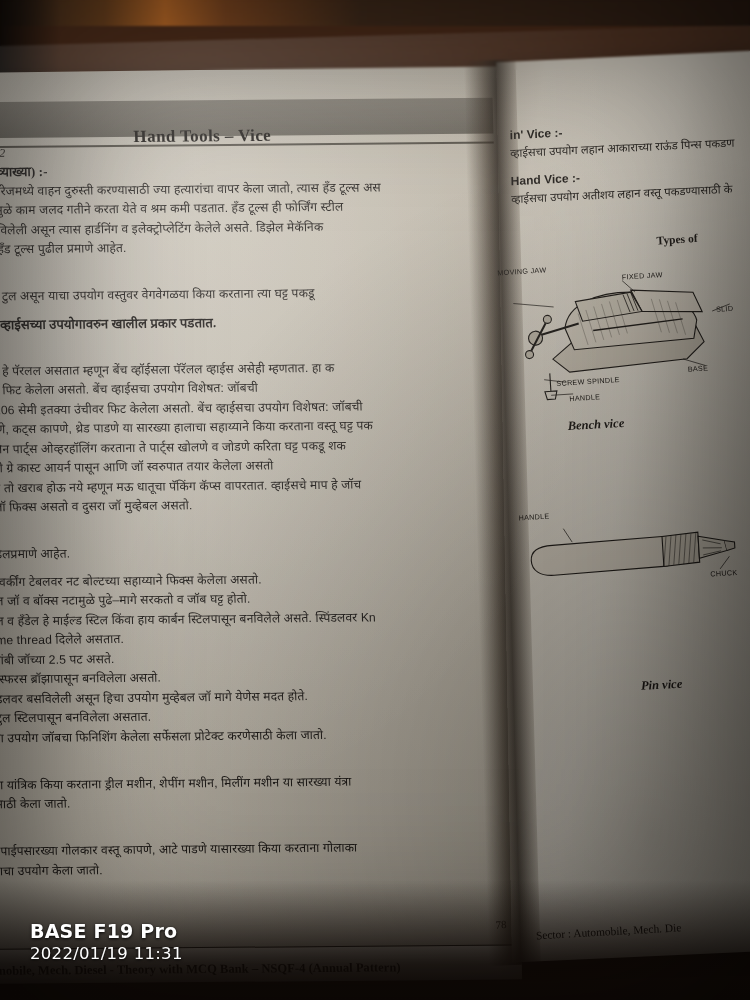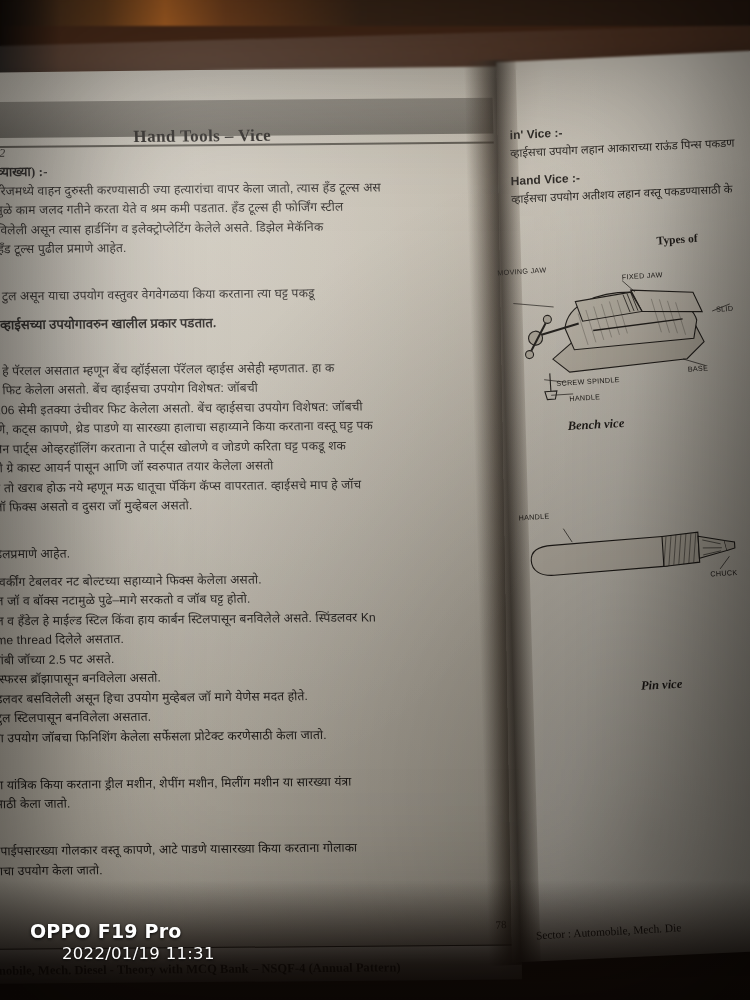--- a/index.html
+++ b/index.html
@@ -291,21 +291,20 @@
   .stamp-model {
     font-size: 19px;
     font-weight: bold;
     letter-spacing: .2px;
     line-height: 23px;
   }
   .stamp-time {
     font-size: 16.5px;
     letter-spacing: .3px;
     line-height: 21px;
-    margin-left: 32px;
   }
 
   
   .vignette {
     position: absolute; inset: 0;
     pointer-events: none;
     box-shadow: inset 0 0 160px 40px rgba(0,0,0,.55);
   }
   .blur-top {
     position: absolute; left:0; top:0; width:750px; height:70px;
@@ -467,17 +466,17 @@
     <div class="footer-right-text">Sector : Automobile, Mech. Die</div>
 
     <div class="grain"></div>
   </div>
 
   <div class="desk-bottom-dark"></div>
   <div class="vignette"></div>
   <div class="blur-top"></div>
 
   <div class="stamp">
-    <div class="stamp-model">OPPO F19 Pro</div>
+    <div class="stamp-model">BASE F19 Pro</div>
     <div class="stamp-time">2022/01/19 11:31</div>
   </div>
 
 </div>
 
 </body></html>

